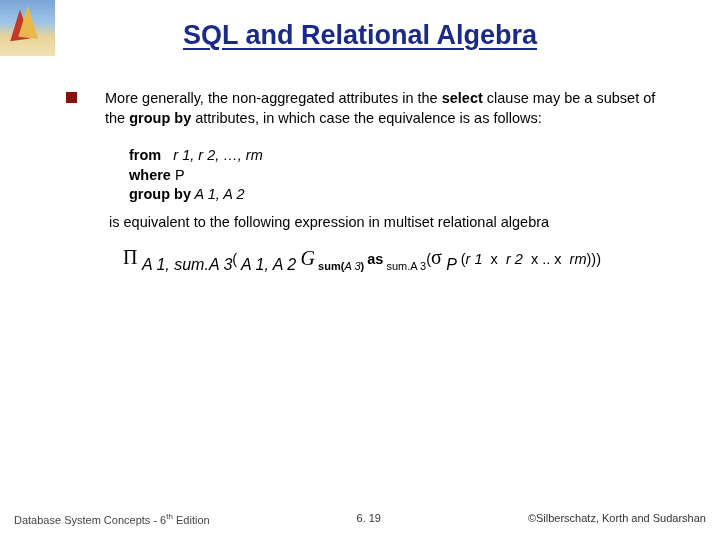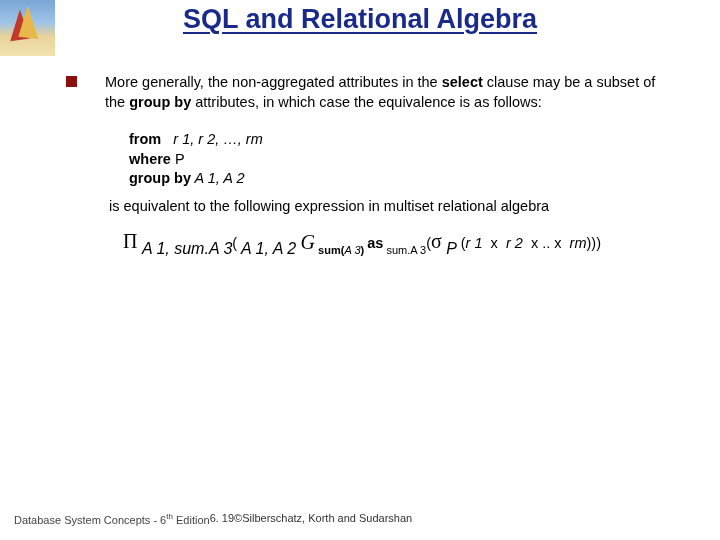--- a/index.html
+++ b/index.html
@@ -35,21 +35,21 @@
     border-left: 6px solid transparent;
     border-right: 14px solid transparent;
     border-bottom: 32px solid #e8b84a;
     transform: rotate(6deg);
   }
   .title {
     text-align: center;
     color: #1a2a8a;
     font-size: 27px;
     font-weight: bold;
-    padding-top: 4px;
+    padding-top: 20px;
     text-decoration: underline;
     text-decoration-color: #1a2a8a;
     text-underline-offset: 4px;
   }
   .content {
     padding: 38px 46px 0 66px;
     color: #000;
     font-size: 14.5px;
     line-height: 1.35;
   }
@@ -80,20 +80,21 @@
     font-style: italic;
     font-size: 20px;
     position: relative;
     top: 1px;
   }
   .footer {
     position: absolute;
     bottom: 14px;
     left: 0; right: 0;
     display: flex;
+    justify-content: space-between;
     padding: 0 14px;
     font-size: 11px;
     color: #333;
   }
   .foot-left { color: #444; }
   .foot-right { color: #333; }
   .sup { font-size: 8px; vertical-align: super; }
 </style>
 </head>
 <body>

